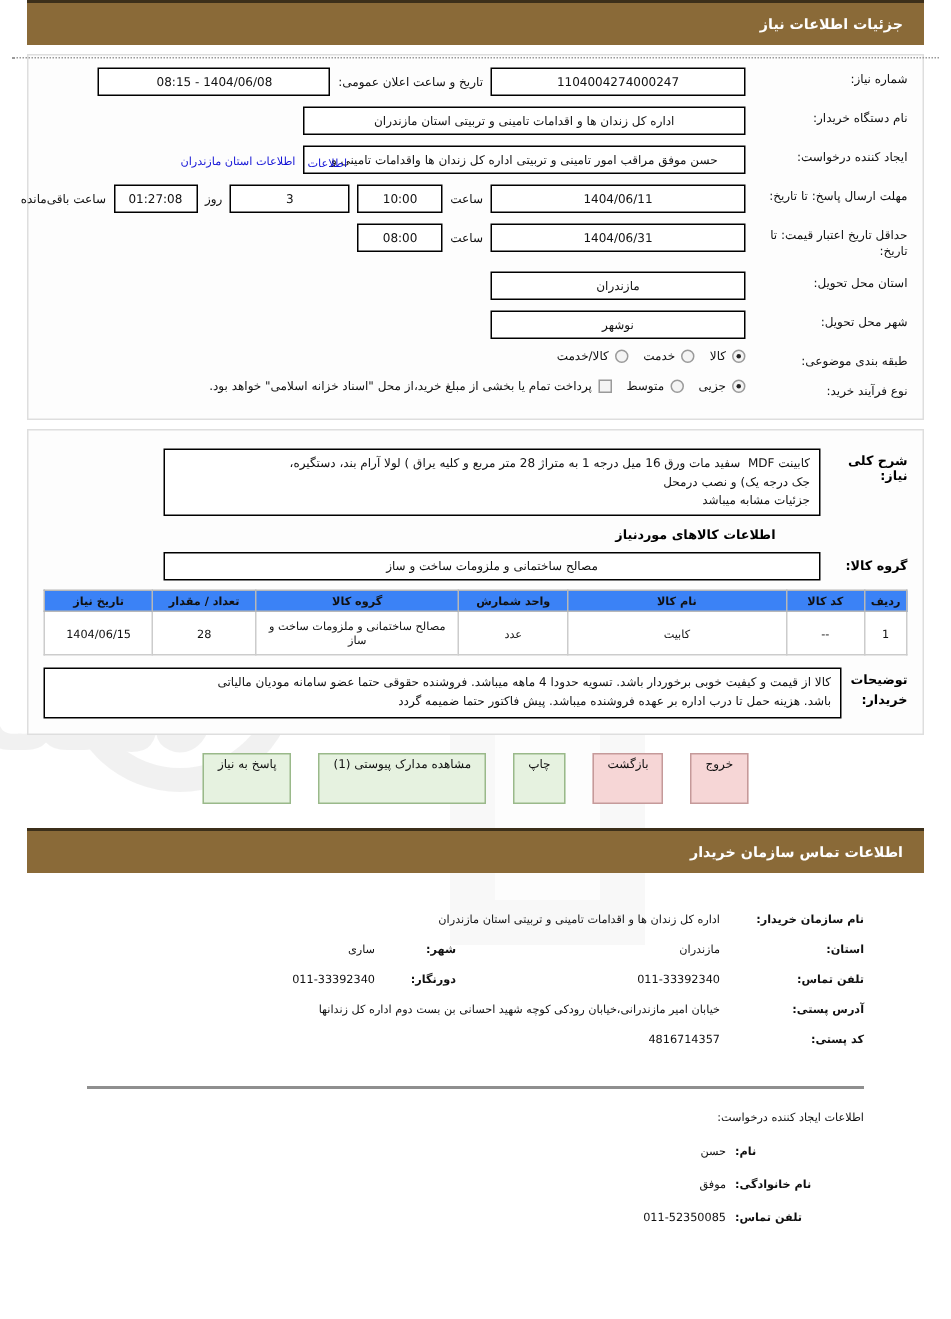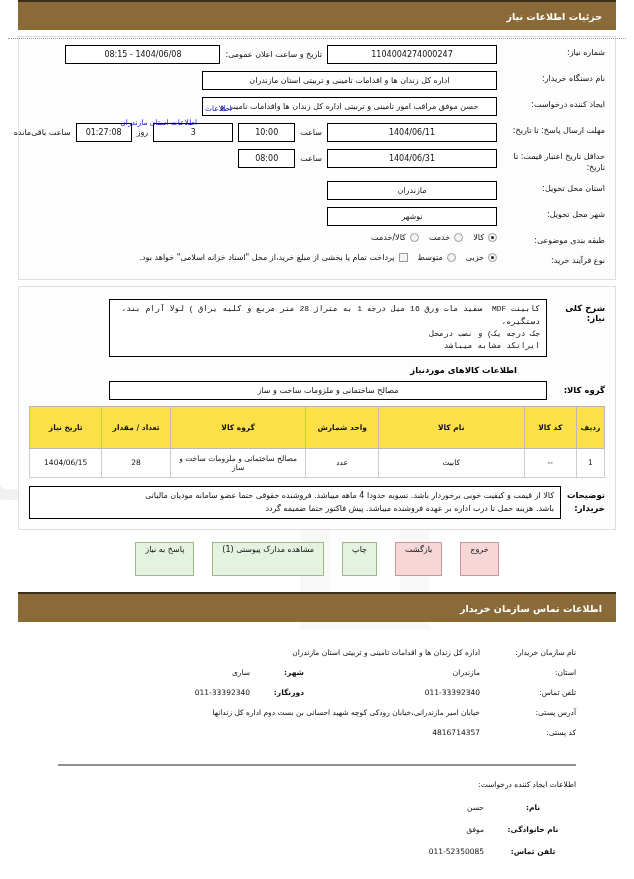--- a/index.html
+++ b/index.html
@@ -175,21 +175,21 @@
     width: 438px;
     min-height: 44px;
     border: 1px solid #000;
     background: #fff;
     font-size: 8px;
     line-height: 1.55;
     padding: 3px 6px;
     text-align: right;
     color: #111;
   }
-  .desc-box div { white-space: pre-wrap; font-family: Liberation Mono, monospace; }
+  .desc-box div { white-space: pre-wrap; }
 
   .subtitle {
     font-size: 8.5px;
     font-weight: bold;
     margin: 8px 88px 6px 0;
     text-align: right;
   }
 
   .group-row { align-items: center; margin-bottom: 6px; }
   .group-label {
@@ -206,25 +206,25 @@
     color: #111;
   }
 
   table.goods {
     width: 100%;
     border-collapse: collapse;
     margin: 6px 0 8px 0;
     font-size: 7.5px;
   }
   table.goods th {
-    background: #fde047;
+    background: #3b82f6;
     border: 1px solid #b8b8b8;
     color: #111;
     font-weight: bold;
-    padding: 16px 2px;
+    padding: 2px 2px;
     text-align: center;
     font-size: 7.5px;
     height: 14px;
   }
   table.goods td {
     border: 1px solid #cccccc;
     background: #ffffff;
     padding: 5px 3px;
     text-align: center;
     color: #111;
@@ -284,21 +284,21 @@
     padding: 14px 40px 6px 40px;
   }
   .crow {
     display: flex; flex-direction: row;
     align-items: flex-start;
     font-size: 7.5px;
     margin-bottom: 11px;
     color: #111;
   }
   .clabel {
-    font-weight: normal;
+    font-weight: bold;
     text-align: right;
     flex: 0 0 92px;
     padding-left: 6px;
   }
   .cval { flex: 0 0 180px; text-align: right; padding-right: 4px; }
   .clabel2 { font-weight: bold; flex: 0 0 54px; text-align: right; padding-left: 6px; }
   .cval2 { flex: 1 1 auto; text-align: right; }
   .cval-wide { flex: 1 1 auto; text-align: right; padding-right: 4px; }
 
   .hr-thick {
@@ -310,21 +310,21 @@
   .creator-title {
     font-size: 7.5px;
     text-align: right;
     margin-bottom: 14px;
     color: #111;
   }
   .crow2 {
     display: flex; flex-direction: row;
     font-size: 7.5px; margin-bottom: 13px; color: #111;
   }
-  .crow2 .k { font-weight: bold; flex: 0 0 92px; text-align: center; padding-left: 6px; }
+  .crow2 .k { font-weight: bold; flex: 0 0 92px; text-align: left; padding-left: 6px; }
   .crow2 .v { flex: 0 0 180px; text-align: right; }
 </style>
 </head>
 <body>
 
 <div class="page">
 
   <div class="watermark">
     <svg viewBox="0 0 634 420" xmlns="http://www.w3.org/2000/svg">
       <g fill="#6f6f6f">
@@ -359,21 +359,21 @@
         </div>
       </div>
 
       <div class="frow">
         <div class="flabel">ایجاد کننده درخواست:</div>
         <div class="fbody" style="position:relative;">
           <div class="box w-creator">
             <span>حسن موفق مراقب امور تامینی و تربیتی اداره کل زندان ها واقدامات تامینی و</span>
             <a class="link-overlap" href="#">اطلاعات</a>
           </div>
-          <a class="link-float" href="#" style="right:300px; top:21px;margin-left:39px;">اطلاعات استان مازندران</a>
+          <a class="link-float" href="#" style="right:300px; top:6px;margin-left:39px;">اطلاعات استان مازندران</a>
         </div>
       </div>
 
       <div class="frow">
         <div class="flabel">مهلت ارسال پاسخ: تا تاریخ:</div>
         <div class="fbody">
           <div class="box w-prov">1404/06/11</div>
           <span class="inline-txt">ساعت</span>
           <div class="box w-time">10:00</div>
           <div class="box w-count">3</div>
@@ -443,21 +443,21 @@
       </div>
     </div>
 
     <div class="panel" style="margin-top:6px;">
 
       <div class="desc-wrap">
         <div class="desc-label">شرح کلی نیاز:</div>
         <div class="desc-box">
           <div>کابینت MDF  سفید مات ورق 16 میل درجه 1 به متراژ 28 متر مربع و کلیه یراق ) لولا آرام بند، دستگیره،</div>
           <div>جک درجه یک) و نصب درمحل</div>
-          <div>ایرانکد مشابه میباشد</div>
+          <div>جزئیات مشابه میباشد</div>
         </div>
       </div>
 
       <div class="subtitle">اطلاعات کالاهای موردنیاز</div>
 
       <div class="frow group-row">
         <div class="group-label">گروه کالا:</div>
         <div class="group-box">مصالح  ساختمانی و ملزومات ساخت و ساز</div>
       </div>
 

